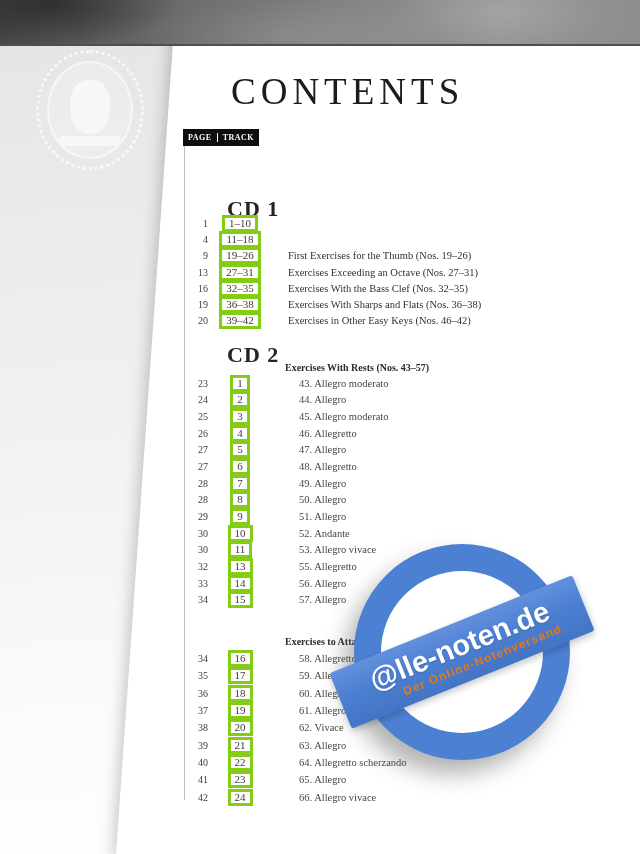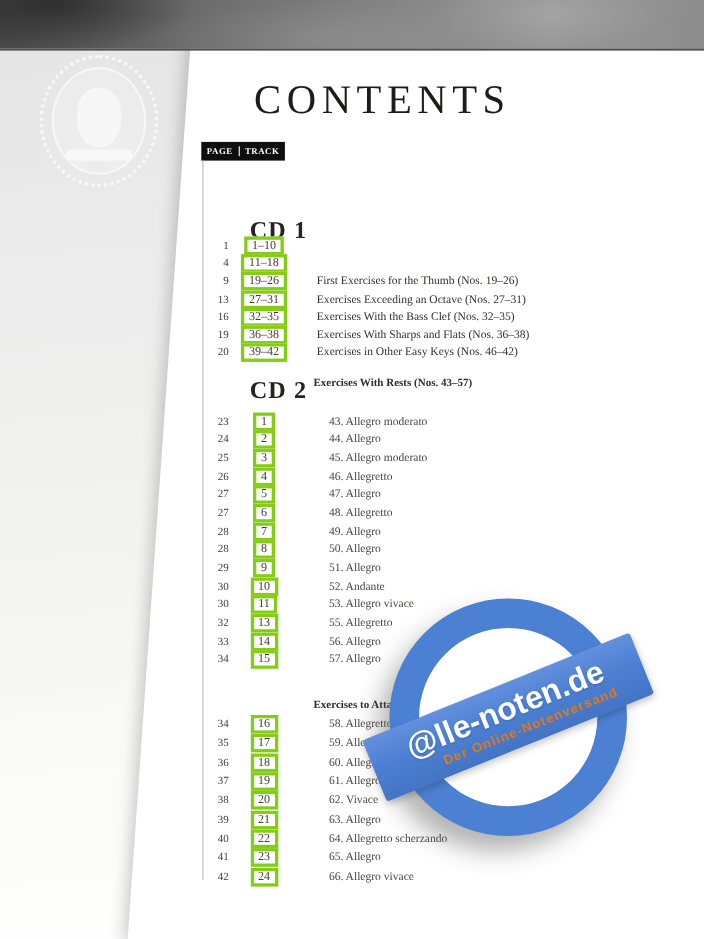--- a/index.html
+++ b/index.html
@@ -49,21 +49,21 @@
   .col-item{margin-left:27px;font-size:10.5px;color:#4a463d;white-space:nowrap;}
   .fm-rows{top:149px;}
   .fm-rows .row{height:17px;}
   .fm-title{margin-left:77px;font-size:9.5px;font-weight:bold;letter-spacing:.6px;color:#33312c;}
   .cd-heading{position:absolute;left:227px;font-size:22px;font-weight:bold;letter-spacing:1px;color:#27241f;}
   .cd1-heading{top:196px;}
   .cd1-rows{top:215px;}
   .cd1-rows .row{height:16.3px;}
   .cd2-heading{top:342px;}
   .group-header{position:absolute;left:285px;font-size:10px;font-weight:bold;color:#2f2c26;white-space:nowrap;}
-  .sec1-header{top:343px;}
+  .sec1-header{top:362px;}
   .sec1-rows{top:375px;}
   .sec1-rows .row{height:16.65px;}
   .sec2-header{top:636px;}
   .sec2-rows{top:650px;}
   .sec2-rows .row{height:17.3px;}
   
   .stamp{position:absolute;left:354px;top:544px;width:216px;height:216px;z-index:20;}
   .stamp-disc{
     position:absolute;inset:0;border-radius:50%;background:#ffffff;box-sizing:border-box;
     border:27px solid #4c80d2;

